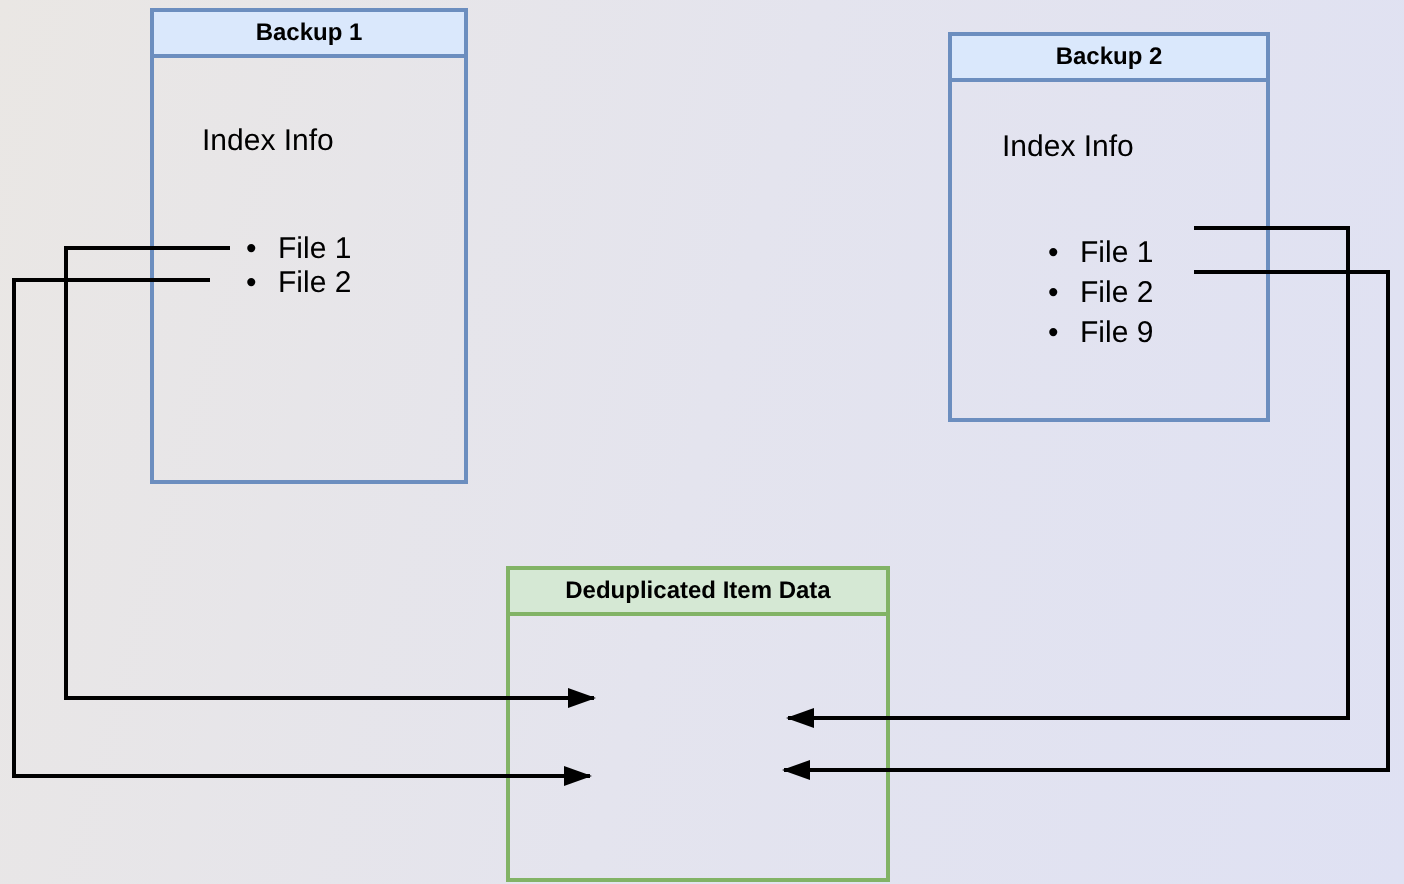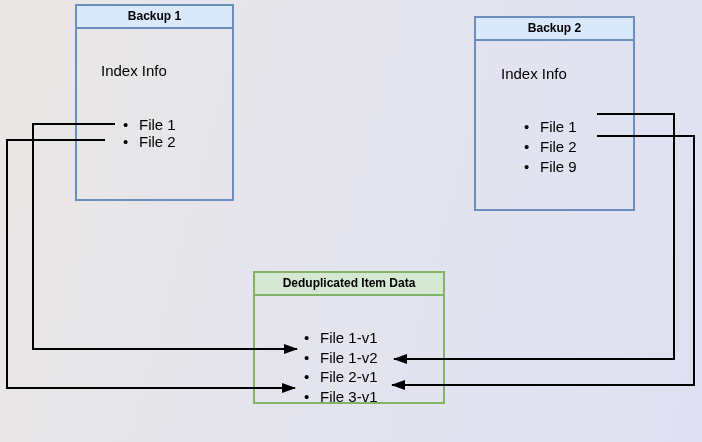--- a/index.html
+++ b/index.html
@@ -34,27 +34,27 @@
   .index-label{
     position:absolute; font-size:15px; line-height:19px; color:var(--text-color);
     white-space:nowrap;
   }
   .list{ position:absolute; }
   .li{ white-space:nowrap; font-size:15px; color:var(--text-color); }
   .li .dot{ display:inline-block; width:16px; }
   .lh17 .li{ line-height:17px; }
   .lh20 .li{ line-height:20px; }
   .lh195 .li{ line-height:19.5px; }
-  #backup1{ left:75px; top:4px; width:159px; height:197px; }
+  #backup1{ left:75px; top:4px; width:159px; height:238px; }
   #backup1 .index-label{ left:24px; top:55px; }
   #backup1 .list{ left:46px; top:110px; }
   #backup2{ left:474px; top:4px; width:161px; height:195px;margin-top:12px; }
   #backup2 .index-label{ left:25px; top:46px; }
   #backup2 .list{ left:48px; top:99px; }
-  #dedup{ left:253px; top:271px; width:192px; height:133px; }
+  #dedup{ left:253px; top:283px; width:192px; height:158px; }
   #dedup .list{ left:49px; top:55px; }
   svg.arrows{
     position:absolute; left:0; top:0; z-index:5; pointer-events:none;
   }
   svg.arrows polyline{
     fill:none; stroke:var(--line-color); stroke-width:2;
   }
   svg.arrows .head{ fill:var(--line-color); }
 </style>
 </head>
@@ -86,34 +86,20 @@
         <span class="dot">•</span><span class="txt">File 2</span>
       </div>
       <div class="li">
         <span class="dot">•</span><span class="txt">File 9</span>
       </div>
     </div>
   </div>
 
   <div class="node green" id="dedup">
     <div class="node-header">Deduplicated Item Data</div>
-    <div class="list lh195">
-      <div class="li">
-        <span class="dot">•</span><span class="txt">File 1-v1</span>
-      </div>
-      <div class="li">
-        <span class="dot">•</span><span class="txt">File 1-v2</span>
-      </div>
-      <div class="li">
-        <span class="dot">•</span><span class="txt">File 2-v1</span>
-      </div>
-      <div class="li">
-        <span class="dot">•</span><span class="txt">File 3-v1</span>
-      </div>
-    </div>
   </div>
 
   <svg class="arrows" width="702" height="442" viewBox="0 0 702 442">
     <defs>
       <marker id="arrowhead" viewBox="0 0 14 10" refX="13" refY="5" markerWidth="14" markerHeight="10" markerUnits="userSpaceOnUse" orient="auto">
         <polygon class="head" points="0,0 14,5 0,10"></polygon>
       </marker>
     </defs>
     <polyline points="115,124 33,124 33,349 297,349" marker-end="url(#arrowhead)"></polyline>
     <polyline points="105,140 7,140 7,388 295,388" marker-end="url(#arrowhead)"></polyline>

